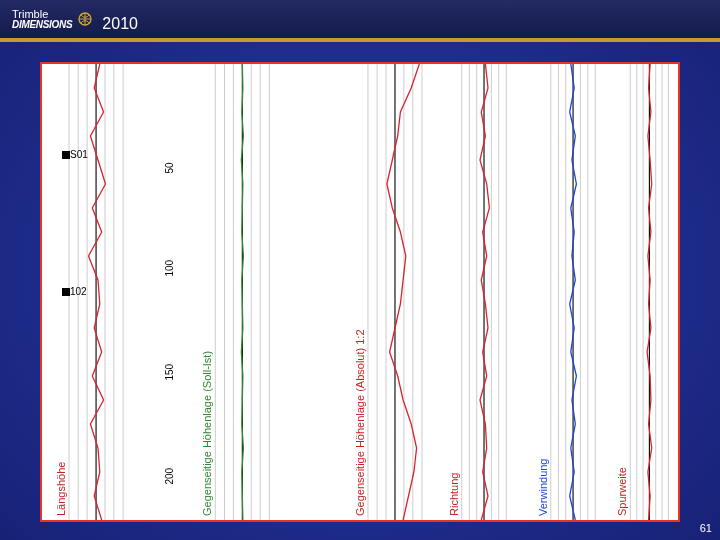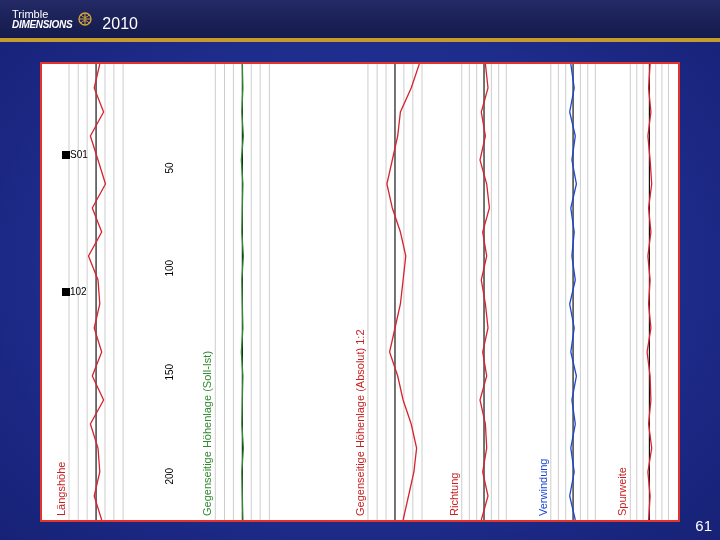--- a/index.html
+++ b/index.html
@@ -53,21 +53,21 @@
     white-space:nowrap;pointer-events:none;
   }
   .legend-box{
     position:absolute;left:20px;font-size:10px;
     display:flex;align-items:center;
   }
   .legend-box .sw{width:8px;height:8px;background:#000}
   
   .pgnum{
     position:absolute;right:8px;bottom:6px;
-    font-size:15px;color:#fff;
+    font-size:11px;color:#fff;
   }
 </style>
 </head>
 <body>
 
 <div class="header">
   <div class="logo">
     <div style="display:flex;flex-direction:column;line-height:1">
       <span class="tm">Trimble</span>
       <span class="dim">DIMENSIONS</span>

